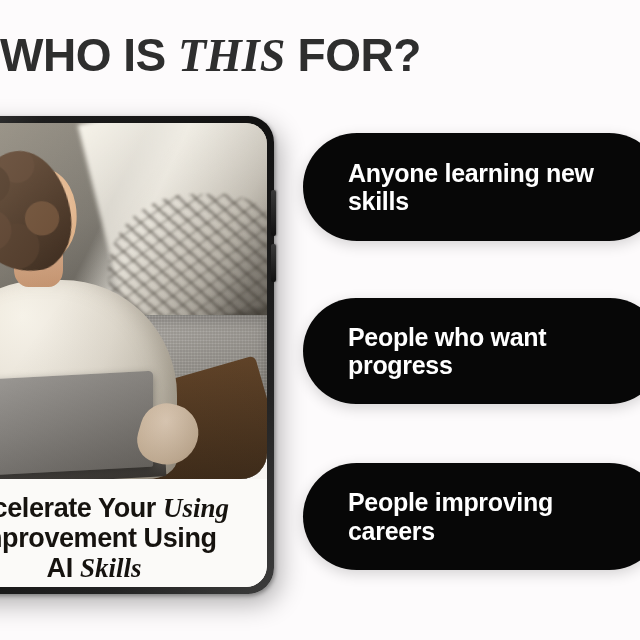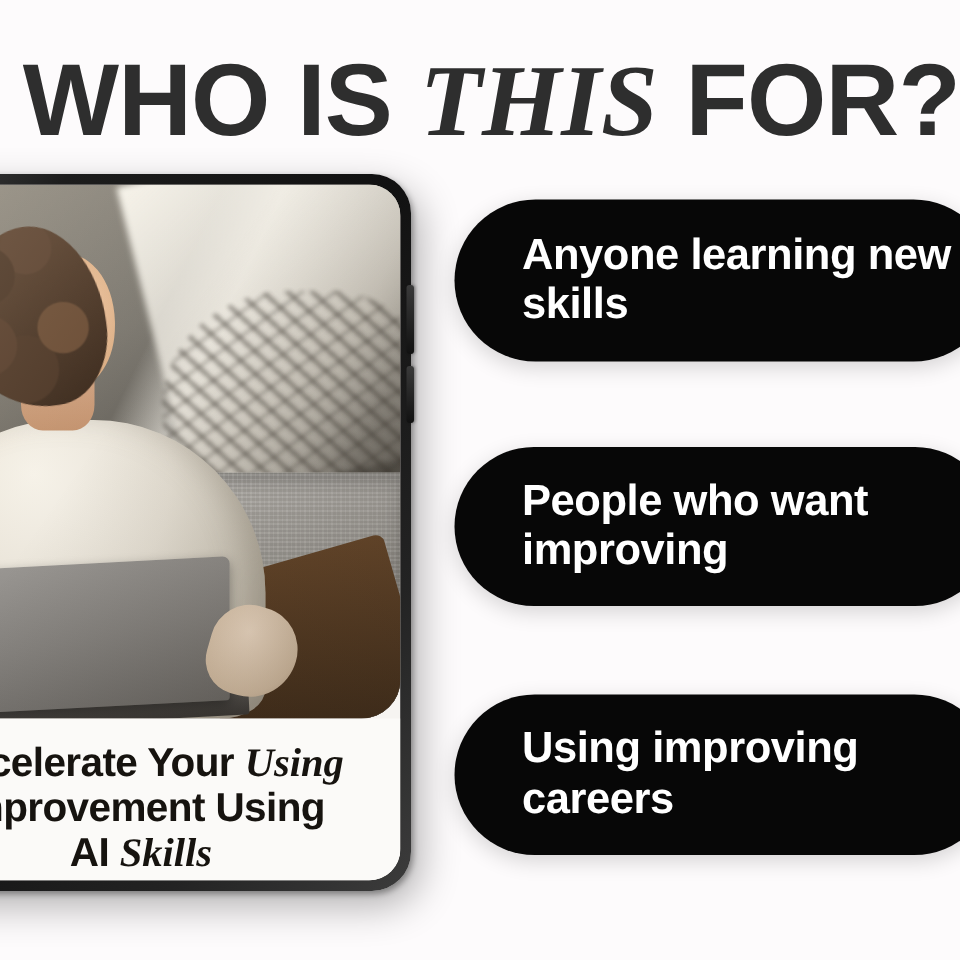--- a/index.html
+++ b/index.html
@@ -23,25 +23,25 @@
     background: #fdfbfc;
     overflow: hidden;
   }
 
   
   #headline {
     position: absolute;
     top: 30px;
     left: 0;
     width: 640px;
-    text-align: right;
+    text-align: left;
     color: #2e2e2e;
     font-family: "Liberation Sans", sans-serif;
     font-weight: bold;
-    font-size: 68px;
+    font-size: 46px;
     letter-spacing: -0.5px;
     line-height: 1.1;
     white-space: nowrap;
   }
   #headline .em {
     font-family: "Liberation Serif", serif;
     font-style: italic;
     font-weight: bold;
     letter-spacing: 0px;
   }
@@ -265,21 +265,21 @@
     box-sizing: border-box;
     padding: 0 26px 0 45px;
     display: flex;
     align-items: center;
     box-shadow: 0 4px 14px rgba(0,0,0,.16);
   }
   .pill-label {
     color: #ffffff;
     font-family: "Liberation Sans", sans-serif;
     font-weight: bold;
-    font-size: 29px;
+    font-size: 25px;
     line-height: 1.14;
     letter-spacing: -0.3px;
   }
   #pill-1 { top: 133px; height: 108px; }
   #pill-2 { top: 298px; height: 106px; }
   #pill-3 { top: 463px; height: 107px; }
 </style>
 </head>
 <body>
 
@@ -326,19 +326,19 @@
         </div>
 
       </div>
     </div>
   </div>
 
   <div class="pill" id="pill-1">
     <span class="pill-label">Anyone learning new skills</span>
   </div>
   <div class="pill" id="pill-2">
-    <span class="pill-label">People who want improving</span>
+    <span class="pill-label">People who want progress</span>
   </div>
   <div class="pill" id="pill-3">
-    <span class="pill-label">Using improving careers</span>
+    <span class="pill-label">People improving careers</span>
   </div>
 
 </div>
 
 </body></html>

